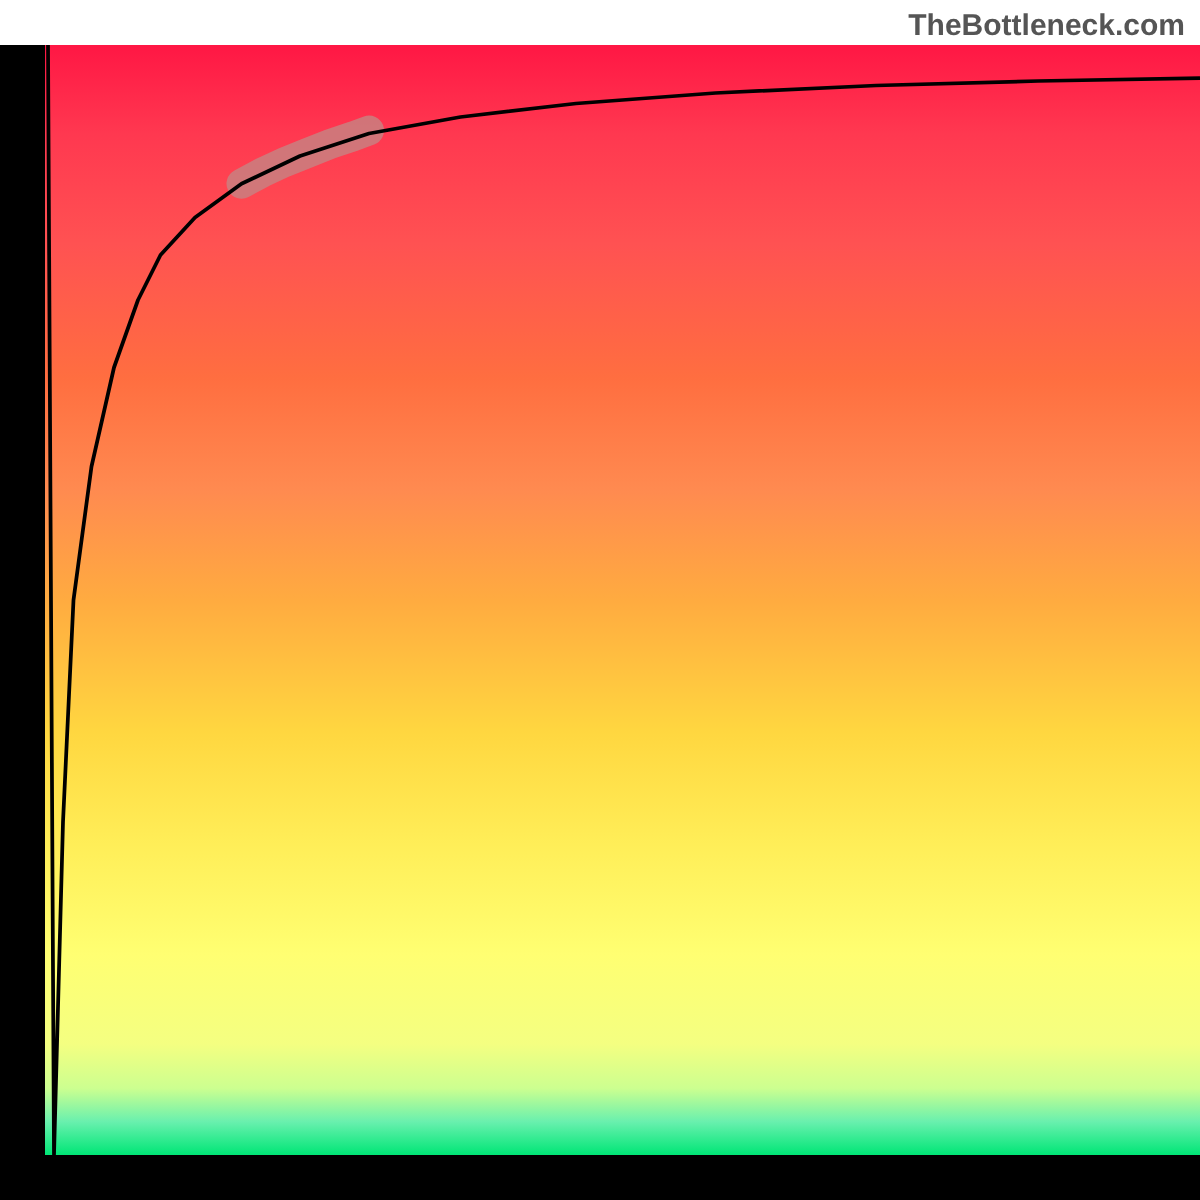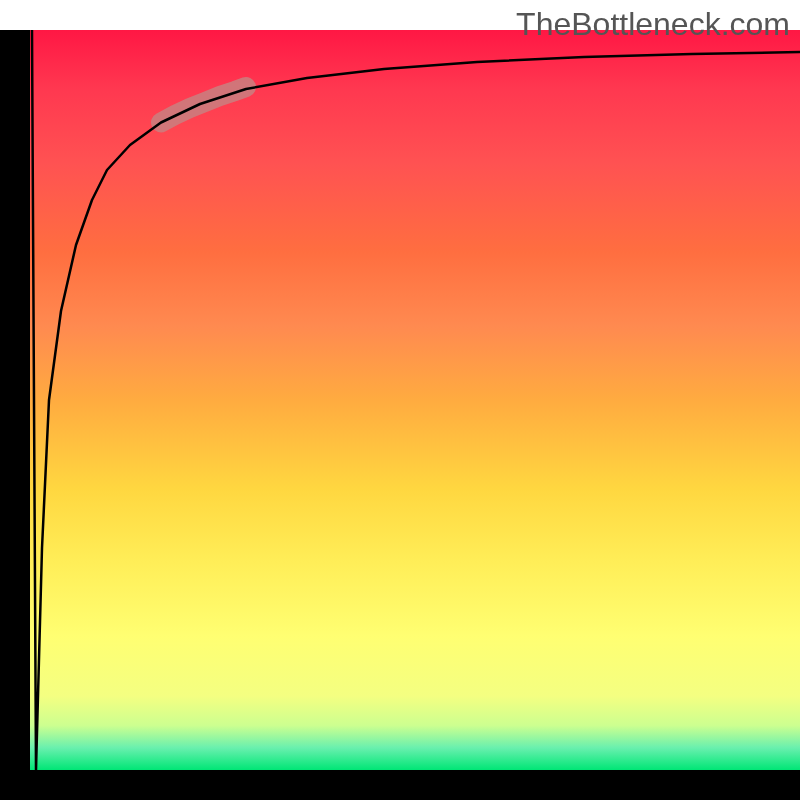--- a/index.html
+++ b/index.html
@@ -7,23 +7,23 @@
   .chart-container {
     position: relative;
     width: 800px;
     height: 800px;
   }
   .attribution {
     position: absolute;
     top: 6px;
     right: 10px;
     font-family: Arial, Helvetica, sans-serif;
-    font-size: 32px;
+    font-size: 20px;
     color: #555;
-    font-weight: 400;
+    font-weight: 700;
     z-index: 10;
     text-align: right;
   }
   .plot-area {
     position: absolute;
     left: 30px;
     top: 30px;
     width: 770px;
     height: 740px;
     background: linear-gradient(to bottom,

